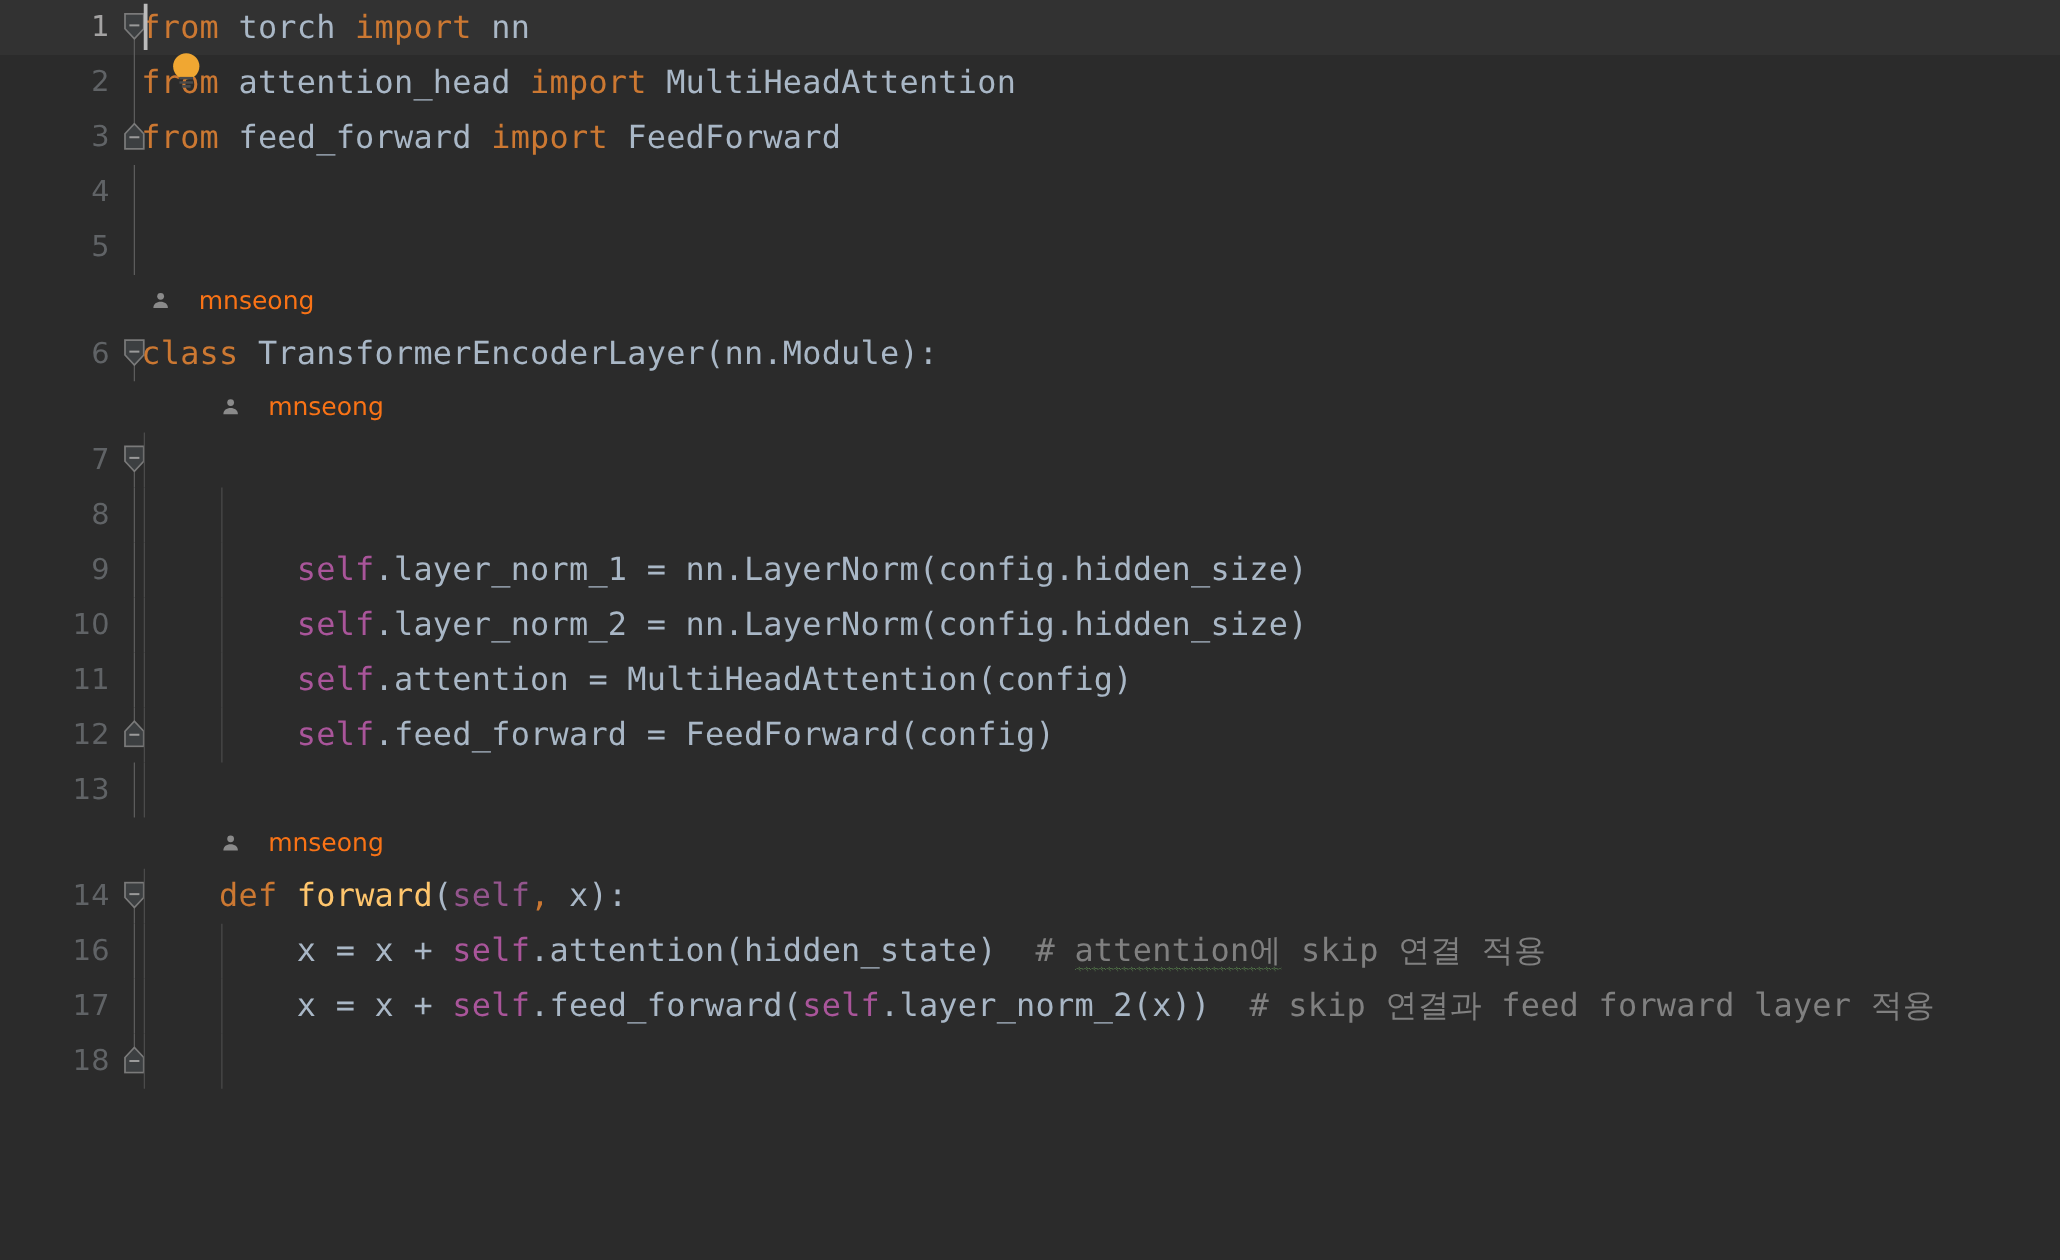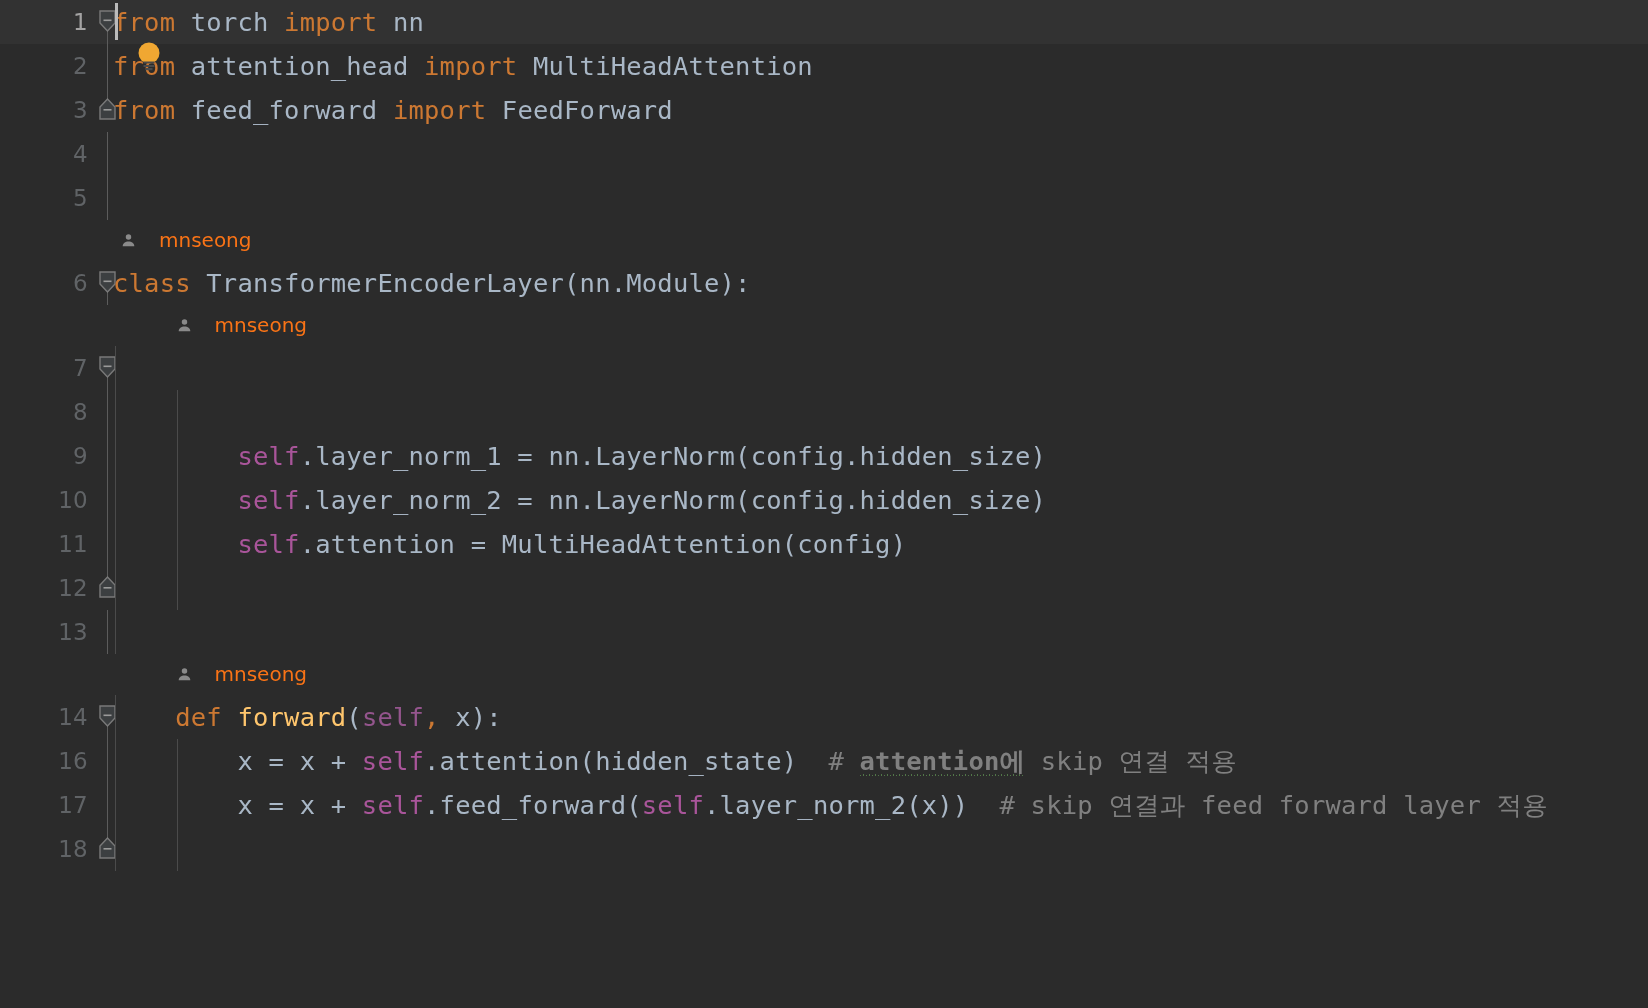--- a/index.html
+++ b/index.html
@@ -140,21 +140,21 @@
   
   .caret {
     position: absolute;
     left: 115px;
     top: 3px;
     width: 3px;
     height: 37px;
     background: #bbbbbb;
     z-index: 6;
   }
-  .squigwrap { position: relative; display: inline-block; font-weight: bold; }
+  .squigwrap { position: relative; display: inline-block; }
   .squigwrap::after {
     content: "";
     position: absolute;
     left: 0; right: 0;
     bottom: 6px;
     height: 4px;
     background:
       radial-gradient(circle at 2px 4px, transparent 1.8px, #629755 2px, transparent 2.4px) 0 0/6px 6px repeat-x,
       radial-gradient(circle at 5px 0px, transparent 1.8px, #629755 2px, transparent 2.4px) 0 0/6px 6px repeat-x;
   }
@@ -324,20 +324,21 @@
           <div class="foldline half-top"></div>
           <div class="foldmark">
             <svg width="17" height="22" viewBox="0 0 17 22">
               <path d="M1 21 H16 V9 L8.5 1 L1 9 Z" fill="#3c3f41" stroke="#7a7a7a" stroke-width="1.4"></path>
               <rect x="4.5" y="11" width="8" height="1.6" fill="#9a9a9a"></rect>
             </svg>
           </div>
         </div>
         <div class="iguide" style="left:115px"></div>
         <div class="iguide" style="left:176.52px"></div>
+        <div class="code"><span class="id">        </span><span class="self2">self</span><span class="id">.feed_forward = FeedForward(config)</span></div>
       </div>
       <div class="row">
         <div class="gutter">
           <span class="lineno">13</span>
         </div>
         <div class="foldcol">
           <div class="foldline"></div>
         </div>
         <div class="iguide" style="left:115px"></div>
         <div class="code"></div>

